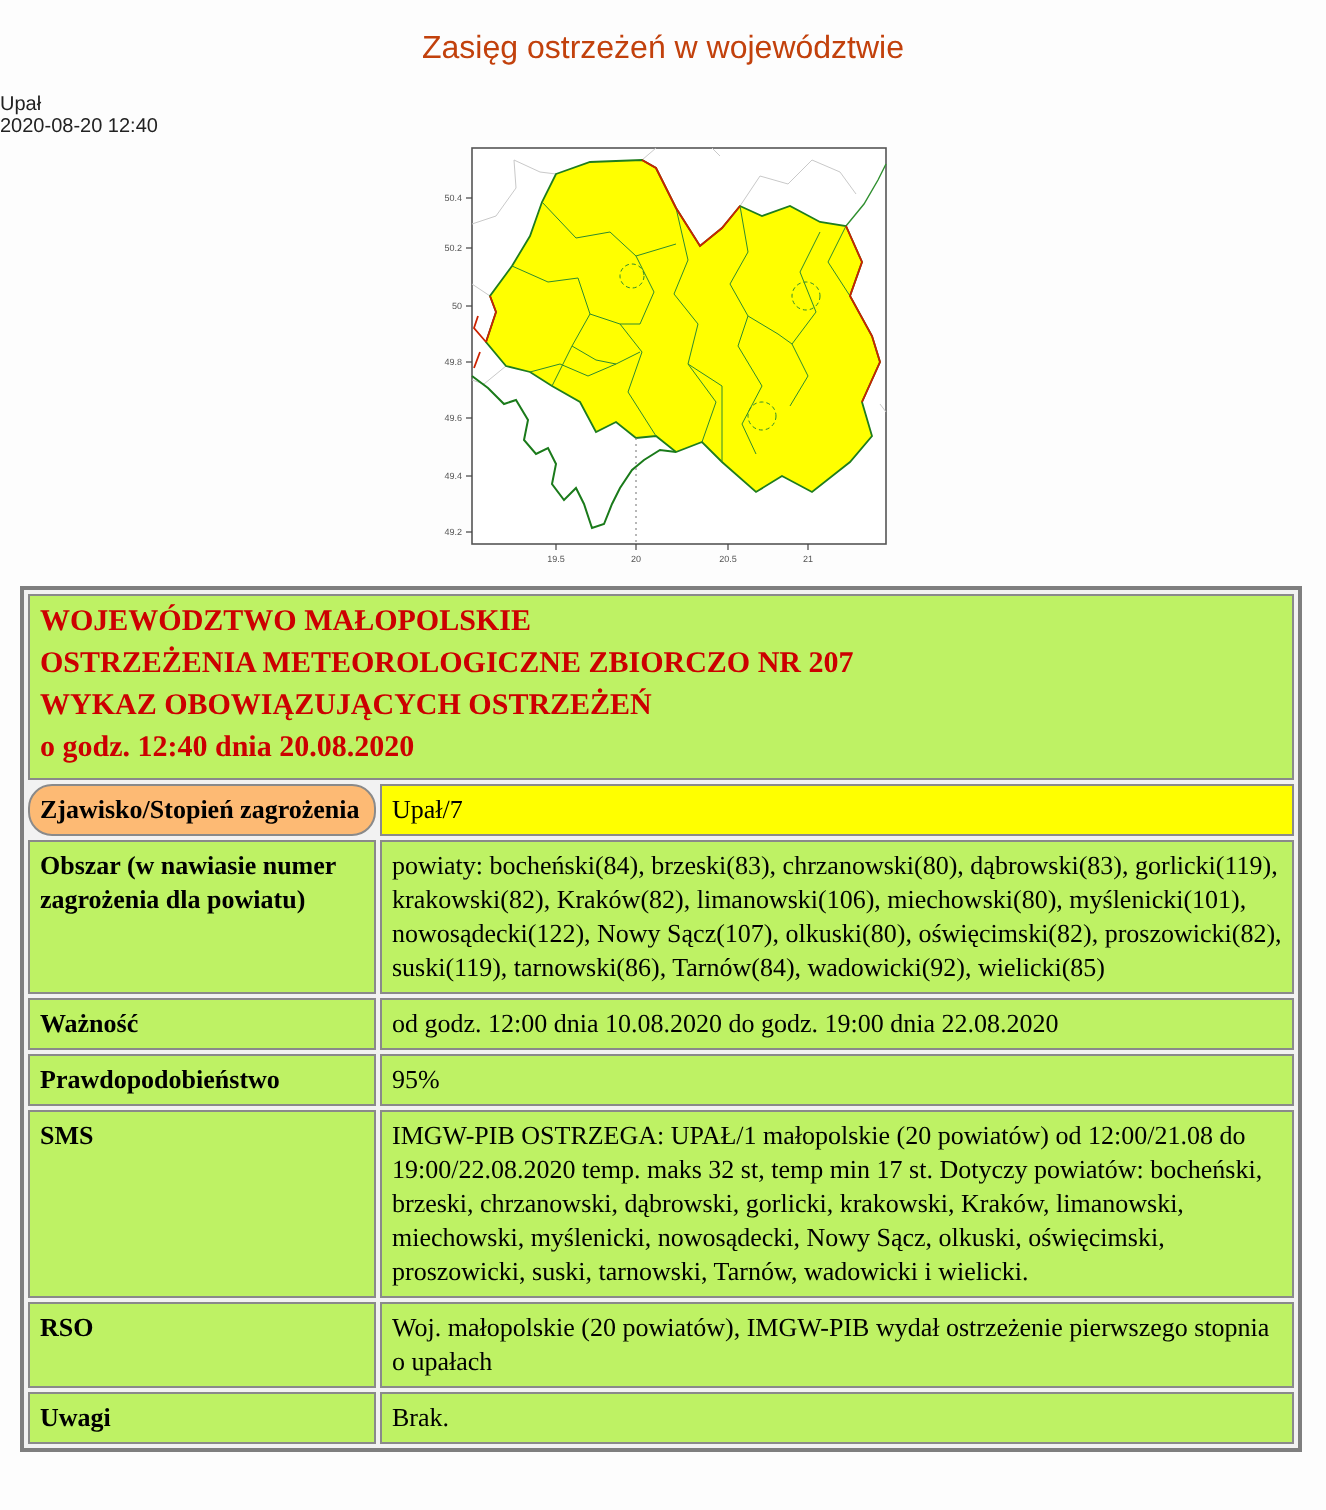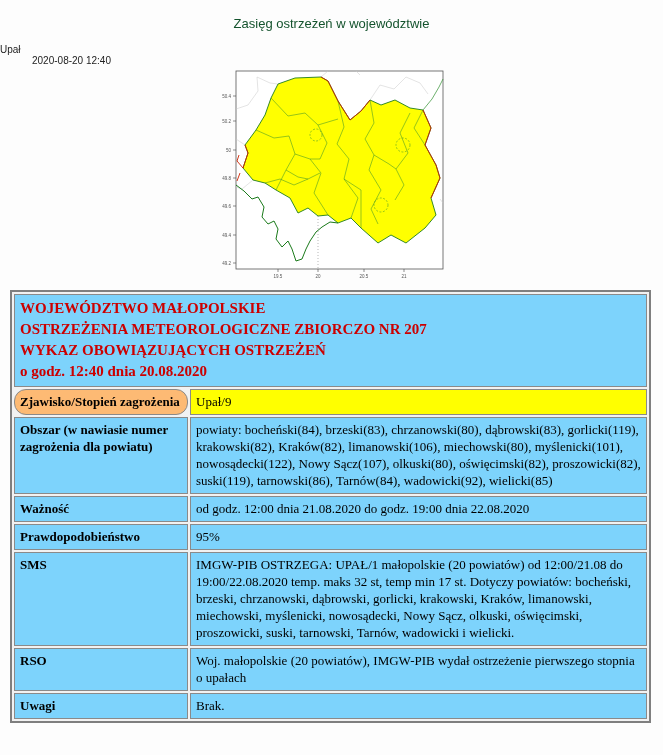--- a/index.html
+++ b/index.html
@@ -1,35 +1,35 @@
 <!DOCTYPE html>
 <html lang="pl"><head>
 <meta charset="utf-8">
 <style>
   html,body{margin:0;padding:0;background:#fdfdfd;}
   body{width:663px;height:755px;overflow:hidden;position:relative;
        font-family:"Liberation Sans",sans-serif;color:#000;}
 
-  .page-title{margin-top:16px;text-align:center;font-size:13px;color:#14532d;}
+  .page-title{margin-top:16px;text-align:center;font-size:16px;color:#c2410c;}
 
   .map-block{margin-top:13px;text-align:left;}
   .map-title{font-size:10px;color:#222;line-height:11px;}
-  .map-datetime{font-size:10px;color:#222;line-height:11px;padding-left:32px;}
+  .map-datetime{font-size:10px;color:#222;line-height:11px;}
   .map-wrap{width:238px;margin:3px 0 0 210px;}
   .map-wrap svg{display:block;}
 
   table.bulletin{
     width:641px;margin:9px 0 0 10px;
     border:2px solid #7f7f7f;
     border-collapse:separate;border-spacing:2px;
     background:#f2f2f2;
     font-family:"Liberation Serif",serif;font-size:13px;
   }
   table.bulletin th,table.bulletin td{
-    border:1px solid #8a8a8a;background:#7dd3fc;
+    border:1px solid #8a8a8a;background:#bef264;
     vertical-align:top;text-align:left;padding:3px 5px 4px 5px;
   }
   th.hdr{padding:9px 6px 10px 6px;text-align:center;font-weight:bold;
          font-size:15px;line-height:21px;}
   th.rowlabel{width:162px;font-weight:bold;line-height:17px;}
   td.rowvalue{line-height:17px;}
 </style>
 </head>
 <body>
 
@@ -134,29 +134,29 @@
           <div>WOJEWÓDZTWO MAŁOPOLSKIE</div>
           <div>OSTRZEŻENIA METEOROLOGICZNE ZBIORCZO NR 207</div>
           <div>WYKAZ OBOWIĄZUJĄCYCH OSTRZEŻEŃ</div>
           <div>o godz. 12:40 dnia 20.08.2020</div>
         </th>
     </tr>
   </tbody>
   <tbody id="bulletin-rows">
       <tr>
         <th class="rowlabel" style="background: #fdba74; border-radius: 12px;">Zjawisko/Stopień zagrożenia</th>
-        <td class="rowvalue" style="background: rgb(255, 255, 0);">Upał/9</td>
+        <td class="rowvalue" style="background: rgb(255, 255, 0);">Upał/7</td>
       </tr>
       <tr>
         <th class="rowlabel">Obszar (w nawiasie numer zagrożenia dla powiatu)</th>
         <td class="rowvalue">powiaty: bocheński(84), brzeski(83), chrzanowski(80), dąbrowski(83), gorlicki(119), krakowski(82), Kraków(82), limanowski(106), miechowski(80), myślenicki(101), nowosądecki(122), Nowy Sącz(107), olkuski(80), oświęcimski(82), proszowicki(82), suski(119), tarnowski(86), Tarnów(84), wadowicki(92), wielicki(85)</td>
       </tr>
       <tr>
         <th class="rowlabel">Ważność</th>
-        <td class="rowvalue">od godz. 12:00 dnia 21.08.2020 do godz. 19:00 dnia 22.08.2020</td>
+        <td class="rowvalue">od godz. 12:00 dnia 10.08.2020 do godz. 19:00 dnia 22.08.2020</td>
       </tr>
       <tr>
         <th class="rowlabel">Prawdopodobieństwo</th>
         <td class="rowvalue">95%</td>
       </tr>
       <tr>
         <th class="rowlabel">SMS</th>
         <td class="rowvalue">IMGW-PIB OSTRZEGA: UPAŁ/1 małopolskie (20 powiatów) od 12:00/21.08 do 19:00/22.08.2020 temp. maks 32 st, temp min 17 st. Dotyczy powiatów: bocheński, brzeski, chrzanowski, dąbrowski, gorlicki, krakowski, Kraków, limanowski, miechowski, myślenicki, nowosądecki, Nowy Sącz, olkuski, oświęcimski, proszowicki, suski, tarnowski, Tarnów, wadowicki i wielicki.</td>
       </tr>
       <tr>

